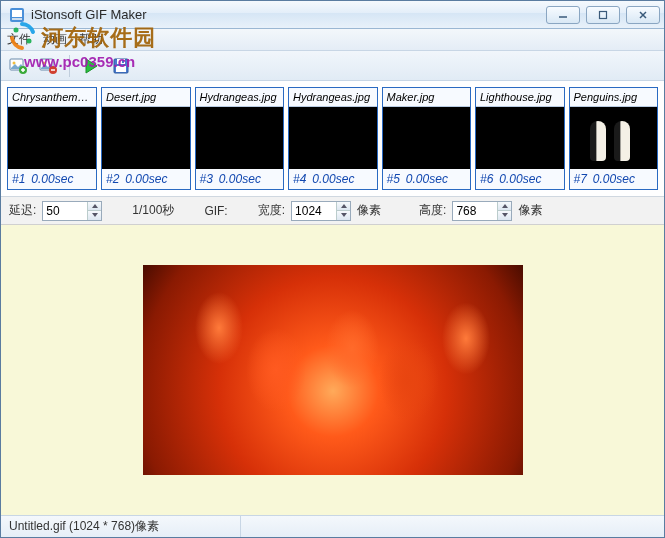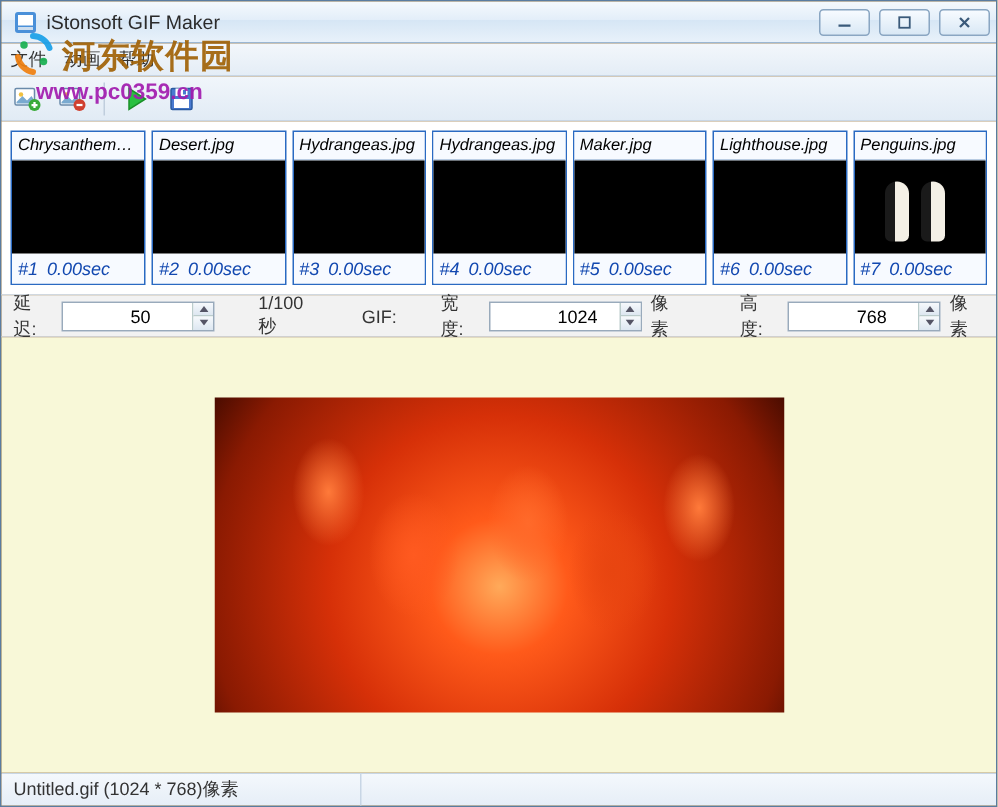--- a/index.html
+++ b/index.html
@@ -28,21 +28,21 @@
 .watermark .txt2 { display:block; font-size: 15px; font-weight: bold; color: #a21caf; margin-left: 18px; margin-top:-2px; font-family: Arial; }
 
 .frames-bar { background:#fff; padding: 6px 6px 6px 6px; border-bottom: 1px solid #d0d8e0; display:flex; gap:4px; overflow:hidden;font-style:italic; }
 .frame { border: 1px solid #2a6ac2; width: 90px; display:flex; flex-direction:column; }
 .frame .fname { font-size:11px; padding:3px 4px; white-space:nowrap; overflow:hidden; text-overflow:ellipsis; border-bottom:1px solid #b8cbe2; background:#f7faff; }
 .frame .thumb { height: 62px; background:#000; position:relative; overflow:hidden; }
 .frame .info { font-size:11px; padding:3px 4px; color:#1248b0; display:flex; gap:6px; background:#f7faff; }
 
 .controls { height: 28px; background:#f2f2f2; border-bottom:1px solid #d0d0d0; display:flex; align-items:center; padding: 0 8px; gap: 6px; }
 .controls label { color:#333; }
-.spin { display:flex; align-items:center; border:1px solid #9ab; background:#fff; height:20px;padding-left:42px; }
+.spin { display:flex; align-items:center; border:1px solid #9ab; background:#fff; height:20px; }
 .spin input { border:none; width:44px; height:18px; padding:0 3px; outline:none; text-align:left; font-size:12px; }
 .spin .arrows { width:14px; display:flex; flex-direction:column; border-left:1px solid #bcc; }
 .spin .arrows div { height:9px; display:flex; align-items:center; justify-content:center; background:linear-gradient(#f6f9fc,#dde7f1); cursor:pointer; }
 .spin .arrows div:first-child { border-bottom:1px solid #bcc; }
 .spin .arrows svg { width:6px; height:4px; }
 
 .preview { flex:1; background:#f8f8d8; display:flex; justify-content:center; align-items:flex-start; overflow:hidden; position:relative; padding-top:2px; }
 .preview-inner { width: 380px; height: 280px; background:#f8f8d8; overflow:hidden; margin-top:0; }
 .flower-img { width:100%; height:210px; margin-top:38px; }
 

